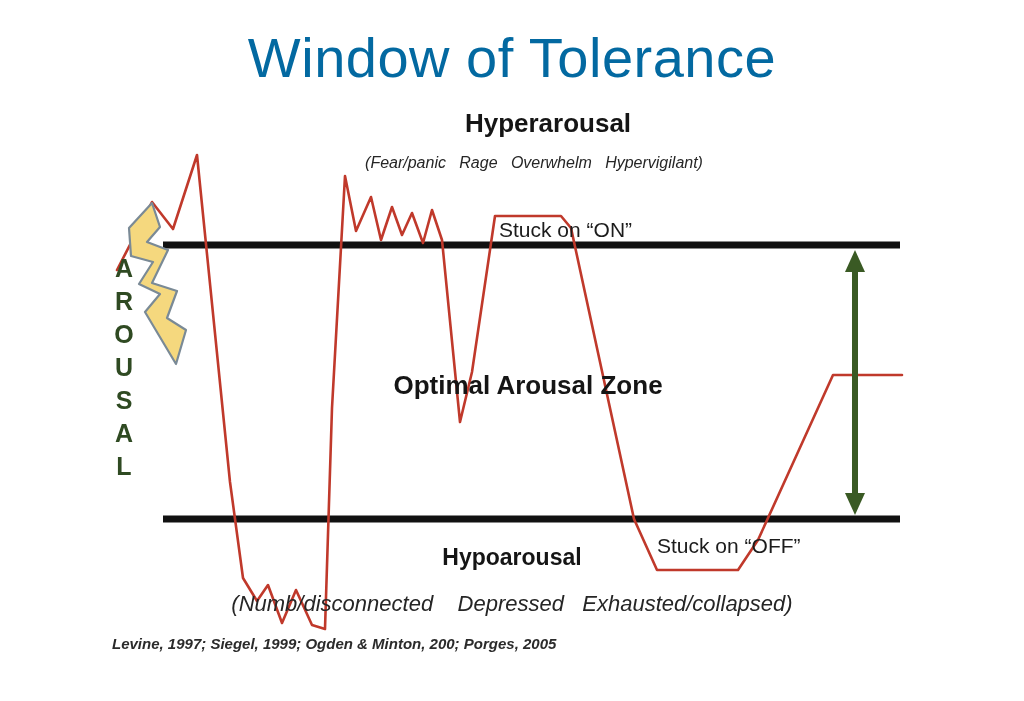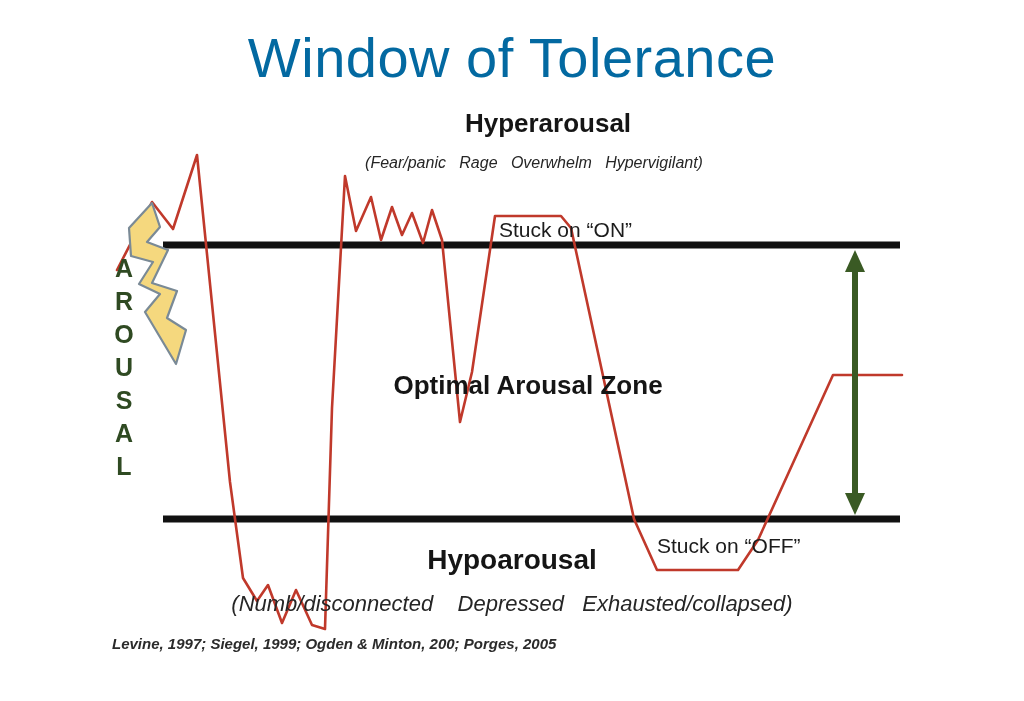--- a/index.html
+++ b/index.html
@@ -60,21 +60,21 @@
     font-size: 16px;
     font-style: italic;
     color: #262626;
     padding-left: 22px;
   }
   #hypo-heading {
     left: 0;
     top: 546px;
     width: 1024px;
     text-align: center;
-    font-size: 28px;
+    font-size: 23px;
     font-weight: bold;
     color: #151515;
   }
   #hypo-sub {
     left: 0;
     top: 593px;
     width: 1024px;
     text-align: center;
     font-size: 22px;
     font-style: italic;

